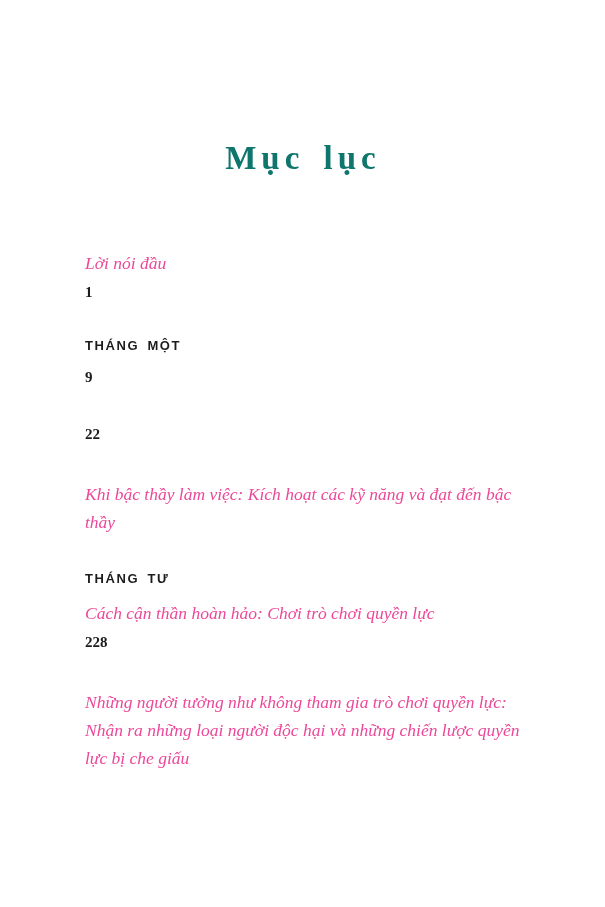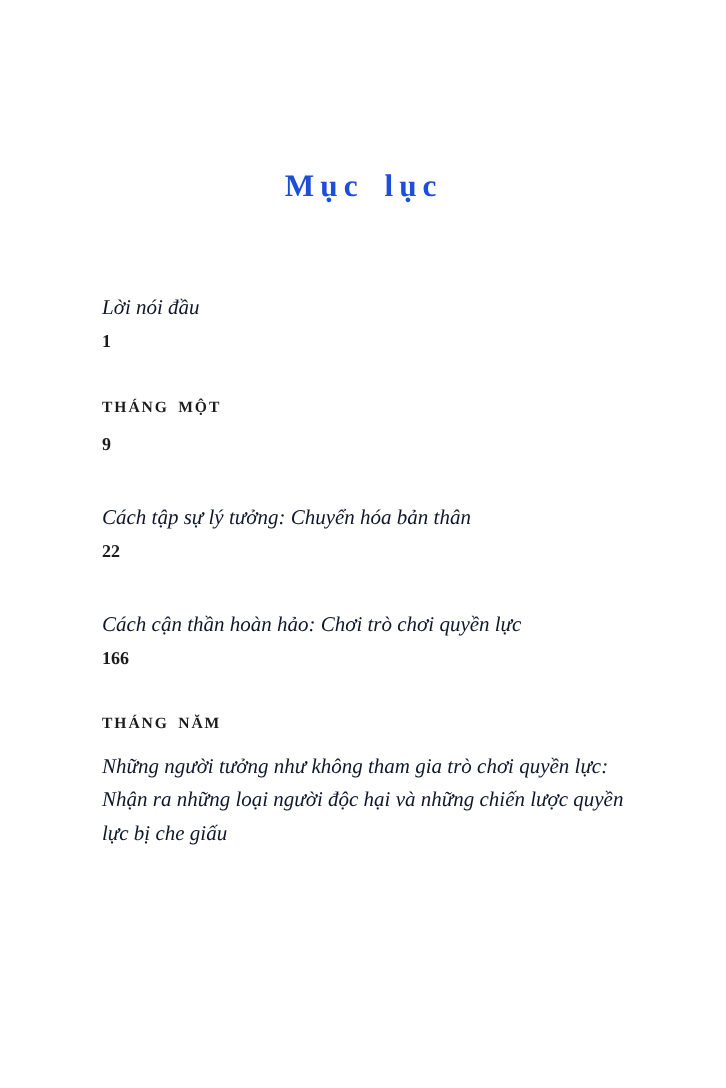--- a/index.html
+++ b/index.html
@@ -13,50 +13,50 @@
       position: relative;
       width: 605px;
       height: 907px;
       background: #ffffff;
       padding: 140px 84px 0 85px;
       color: #2b2b2b;
     }
     .toc-title {
       font-family: "Liberation Serif", serif;
       font-weight: 700;
-      font-size: 26px;
+      font-size: 33px;
       letter-spacing: 5px;
       word-spacing: 6px;
       text-align: center;
-      color: #1d4ed8;
+      color: #0f766e;
     }
     .toc {
       margin-top: 72px;
     }
     .entry {
       margin-top: 35px;
     }
     .entry.preface {
       margin-top: 0;
     }
     .entry-heading {
-      font-family: Liberation Serif, serif;
+      font-family: Liberation Sans, sans-serif;
       font-weight: 700;
       font-size: 13px;
       letter-spacing: 1.6px;
       word-spacing: 3px;
       color: #1c1c1c;
       margin-bottom: 13px;
     }
     .entry-title {
       font-family: "Liberation Serif", serif;
       font-style: italic;
       font-size: 17.5px;
       line-height: 28px;
-      color: #0f172a;
+      color: #ec4899;
     }
     .entry-page {
       font-family: "Liberation Serif", serif;
       font-weight: 700;
       font-size: 15px;
       line-height: 22px;
       margin-top: 4px;
       color: #1c1c1c;
     }
   </style>
@@ -73,32 +73,32 @@
       <div class="entry-title">Lời nói đầu</div>
       <div class="entry-page">1</div>
     </div>
 
     <div class="entry">
       <div class="entry-heading">THÁNG MỘT</div>
       <div class="entry-page">9</div>
     </div>
 
     <div class="entry">
-      <div class="entry-title">Cách tập sự lý tưởng: Chuyển hóa bản thân</div>
       <div class="entry-page">22</div>
     </div>
 
     <div class="entry">
+      <div class="entry-title">Khi bậc thầy làm việc: Kích hoạt các kỹ năng và đạt đến bậc thầy</div>
     </div>
 
     <div class="entry">
+      <div class="entry-heading">THÁNG TƯ</div>
       <div class="entry-title">Cách cận thần hoàn hảo: Chơi trò chơi quyền lực</div>
-      <div class="entry-page">166</div>
+      <div class="entry-page">228</div>
     </div>
 
     <div class="entry">
-      <div class="entry-heading">THÁNG NĂM</div>
       <div class="entry-title">Những người tưởng như không tham gia trò chơi quyền lực: Nhận ra những loại người độc hại và những chiến lược quyền lực bị che giấu</div>
 
     </div>
 
   </div>
 </div>
 
 </body></html>

